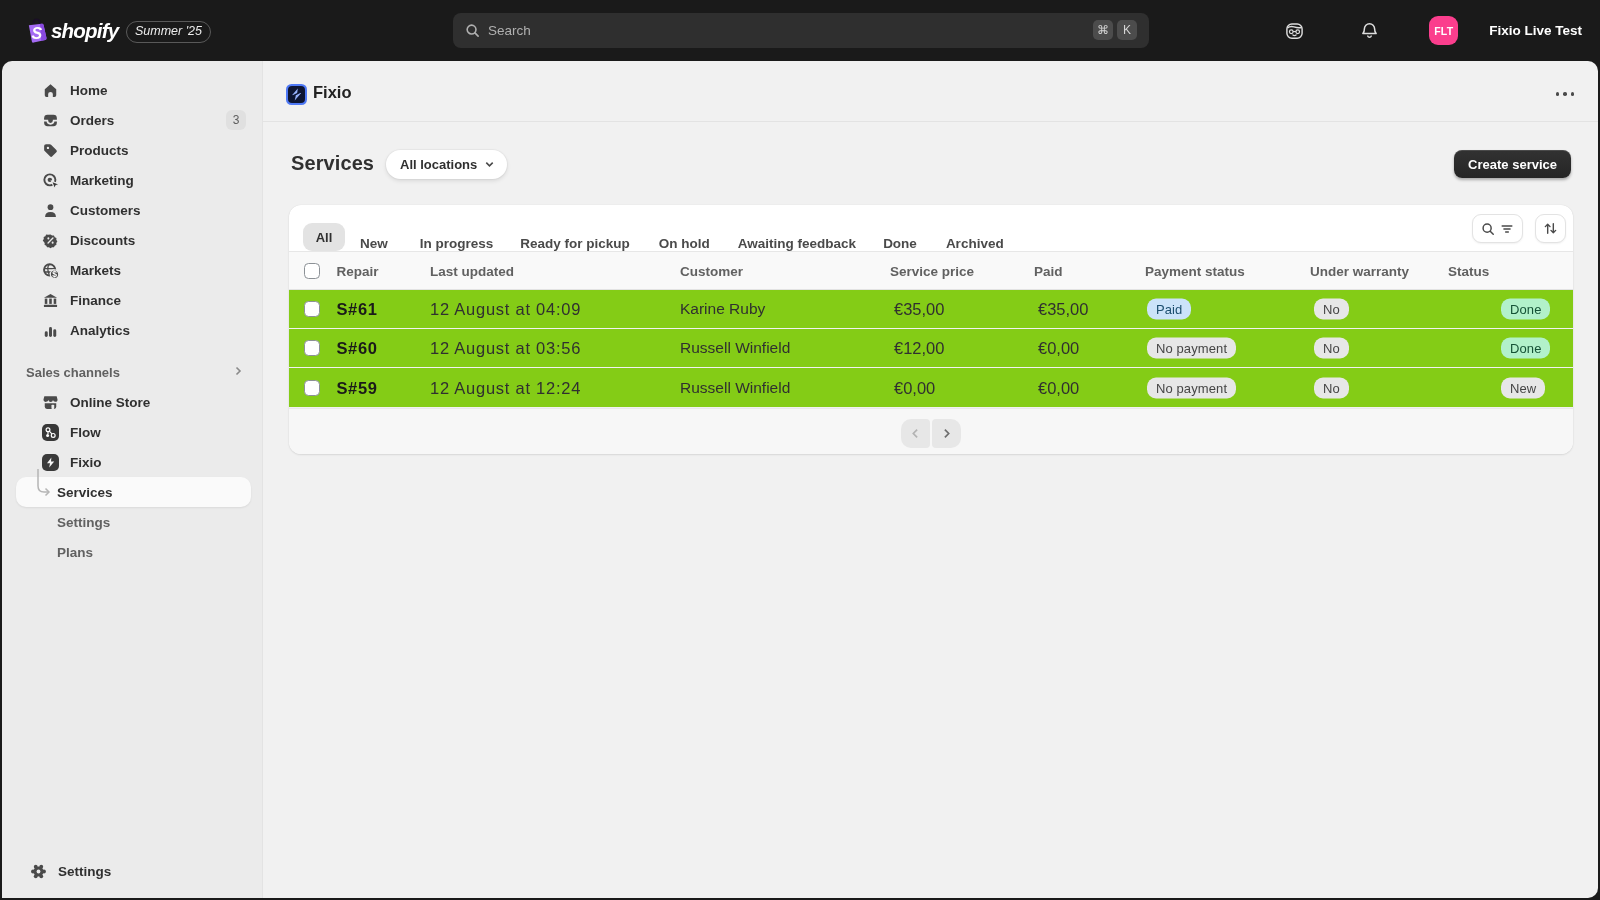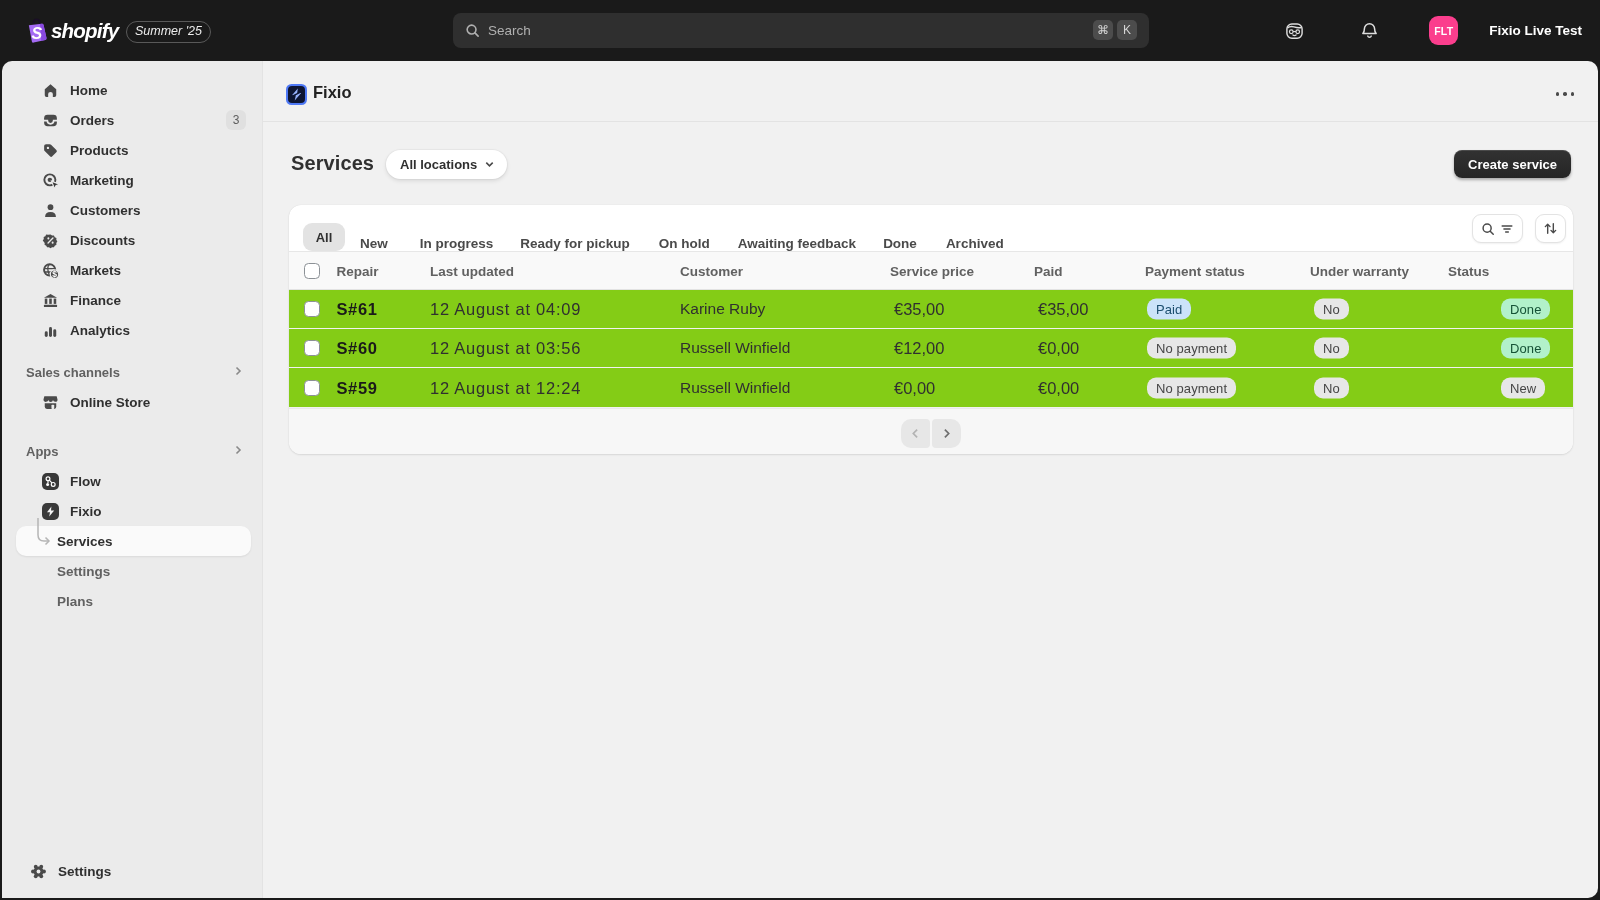--- a/index.html
+++ b/index.html
@@ -198,23 +198,20 @@
     <div class="nav-head sc">Sales channels<span class="chev"><svg width="12" height="12" viewBox="0 0 12 12" fill="none" stroke="#8a8a8a" stroke-width="1.6">
             <path d="M4.5 2.5 L8 6 L4.5 9.5"></path>
           </svg></span></div>
     <div class="nav-item"><span class="ic">
           <svg width="17" height="17" viewBox="0 0 16 16">
             <path d="M2.2 2 H13.8 l.8 3.1 a2.1 2.1 0 0 1 -2.1 2.3 a2.15 2.15 0 0 1 -2.15-1.7 a2.18 2.18 0 0 1 -4.3 0 A2.15 2.15 0 0 1 3.9 7.4 A2.1 2.1 0 0 1 1.4 5.1 Z" fill="#4a4a4a"></path>
             <path d="M2.6 8.6 H13.4 V12 q0 2-2 2 H4.6 q-2 0-2-2 Z" fill="#4a4a4a"></path>
             <rect x="8.9" y="10.2" width="2.6" height="3.8" rx="0.7" fill="#ebebeb"></rect>
           </svg>
         </span>Online Store</div>
-    <div class="nav-head apps">Apps<span class="chev"><svg width="12" height="12" viewBox="0 0 12 12" fill="none" stroke="#8a8a8a" stroke-width="1.6">
-            <path d="M4.5 2.5 L8 6 L4.5 9.5"></path>
-          </svg></span></div>
     <div class="nav-item"><span class="ic">
           <svg width="17" height="17" viewBox="0 0 17 17">
             <rect x="0" y="0" width="17" height="17" rx="5" fill="#383838"></rect>
             <circle cx="6" cy="5.7" r="1.9" stroke="#fff" stroke-width="1.2" fill="none"></circle>
             <circle cx="11.2" cy="11.4" r="1.9" stroke="#fff" stroke-width="1.2" fill="none"></circle>
             <circle cx="5.6" cy="11.6" r="1.5" fill="#fff"></circle>
             <path d="M7.3 7.2 L9.9 9.9 M6 7.8 v2.2" stroke="#fff" stroke-width="1.2"></path>
           </svg>
         </span>Flow</div>
     <div class="nav-item"><span class="ic">

